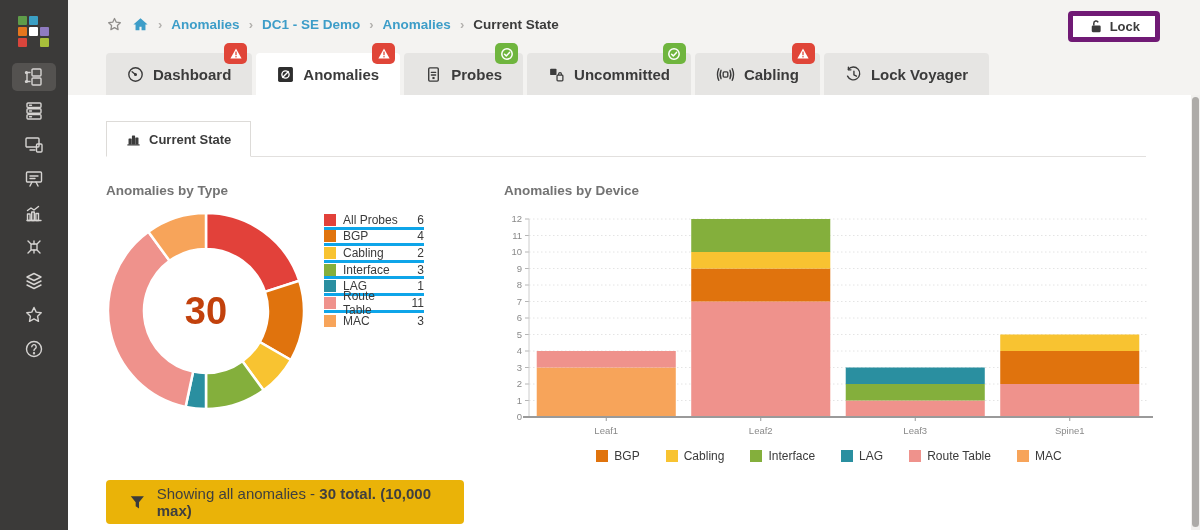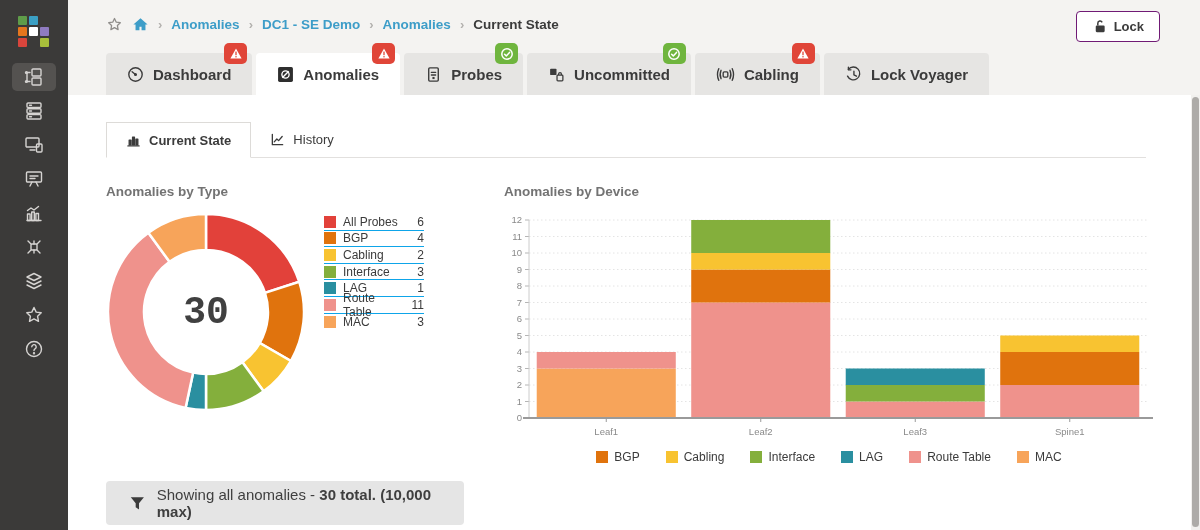--- a/index.html
+++ b/index.html
@@ -21,21 +21,21 @@
   .side-item svg { stroke:#d6d4d2; fill:none; stroke-width:1.4; stroke-linecap:round; stroke-linejoin:round; }
 
   
   .main { flex:1; display:flex; flex-direction:column; min-width:0; }
   .topbar { position:relative; height:95px; background:#f4f3f1; flex:0 0 95px; }
   .crumb-row { display:flex; align-items:center; gap:9px; padding:16px 0 0 38px; font-size:13.5px; }
   .crumb-link { color:#3d9dc8; font-weight:600; text-decoration:none; cursor:pointer; }
   .crumb-current { color:#3b3b3b; font-weight:700; }
   .sep { color:#b3b1ae; font-size:13px; font-weight:700; }
   .lock-btn { position:absolute; top:11px; right:40px; height:31px; padding:0 15px; background:#ffffff;
-    border:1px solid #701a75; border-radius:4px; display:flex; align-items:center; gap:7px;
+    border:5px solid #701a75; border-radius:4px; display:flex; align-items:center; gap:7px;
     font-family:inherit; font-size:13px; font-weight:700; color:#3b3b3b; cursor:pointer; }
 
   .tabs-row { position:absolute; bottom:0; left:38px; display:flex; align-items:flex-end; gap:4px; }
   .tab { position:relative; height:42px; padding:0 21px; background:#e6e5e3; border-radius:4px 4px 0 0;
     display:flex; align-items:center; gap:9px; font-size:15px; font-weight:700; color:#3b3b3b; cursor:pointer; white-space:nowrap; }
   .tab.active { background:#ffffff; }
   .tab.gap-before { margin-left:24px; }
   .tab .ticon { flex:0 0 auto; }
   .badge { position:absolute; top:-10px; right:5px; width:23px; height:21px; border-radius:5px;
     display:flex; align-items:center; justify-content:center; }
@@ -48,34 +48,34 @@
   .subtab { height:36px; padding:0 19px; display:flex; align-items:center; gap:8px; font-size:13px; color:#3b3b3b; cursor:pointer; }
   .subtab.active { border:1px solid #dddbd8; border-bottom:1px solid #ffffff; margin-bottom:-1px; background:#fff; font-weight:700; }
   .subtab svg { stroke:#3b3b3b; fill:none; stroke-width:1.4; stroke-linecap:round; stroke-linejoin:round; }
 
   .charts-row { display:flex; margin-top:26px; }
   .charts-row h3 { margin:0 0 13px 0; font-size:13.5px; font-weight:700; color:#737373; }
   .type-section { width:370px; flex:0 0 370px; }
   .donut-flex { display:flex; }
   .donut-holder { position:relative; width:200px; height:200px; }
   .donut-center { position:absolute; inset:0; display:flex; align-items:center; justify-content:center;
-    font-size:38px; font-weight:600; color:#404040; pointer-events:none;font-family:Liberation Mono, monospace; }
+    font-size:38px; font-weight:600; color:#c2410c; pointer-events:none; }
   .type-legend { list-style:none; margin:2px 0 0 18px; padding:0; width:100px; }
-  .type-legend li { display:flex; align-items:center; gap:7px; height:16.6px; font-size:12px; color:#3b3b3b; border-bottom:1px solid #0ea5e9; }
+  .type-legend li { display:flex; align-items:center; gap:7px; height:16.6px; font-size:12px; color:#3b3b3b; border-bottom:3px solid #0ea5e9; }
   .type-legend li:last-child { border-bottom:none; }
   .type-legend .swatch { width:12px; height:12px; flex:0 0 12px; }
   .type-legend .cnt { margin-left:auto; }
 
   .device-section { margin-left:28px; width:650px; }
   #barchart text { font-family:"Liberation Sans", sans-serif; }
   .bar-legend { display:flex; justify-content:center; gap:26px; margin-top:4px; font-size:12px; color:#3b3b3b; }
   .bar-legend .item { display:flex; align-items:center; gap:6px; }
   .bar-legend .swatch { width:12px; height:12px; }
 
-  .filter-bar { margin-top:17px; width:358px; height:44px; background:#e5e5e5; border-radius:4px;
+  .filter-bar { margin-top:17px; width:358px; height:44px; background:#eab308; border-radius:4px;
     display:flex; align-items:center; gap:12px; padding-left:24px; font-size:15px; color:#3f3f3f; }
   .filter-bar b { font-weight:700; }
 
   
   .vscroll { position:absolute; right:0; top:95px; width:9px; height:435px; background:#f1f0ee; }
   .vthumb { position:absolute; left:1px; top:2px; width:7px; height:430px; background:#adaba8; border-radius:4px; }
 </style>
 </head>
 <body>
 
@@ -278,27 +278,20 @@
     <main class="content">
       <div class="subtabs">
         <div class="subtab active">
           <svg width="15" height="15" viewBox="0 0 16 16">
               <path d="M2 13.8 h12" stroke="#3b3b3b" stroke-width="1.3"></path>
               <rect x="3.4" y="7.5" width="2" height="5" fill="#3b3b3b"></rect>
               <rect x="7" y="4.5" width="2" height="8" fill="#3b3b3b"></rect>
               <rect x="10.6" y="6.5" width="2" height="6" fill="#3b3b3b"></rect>
             </svg>
           <span>Current State</span>
-        </div>
-        <div class="subtab">
-          <svg width="15" height="15" viewBox="0 0 16 16">
-              <path d="M2.5 2.5 V13.5 H13.5"></path>
-              <path d="M4.5 10.5 L7.3 7.5 9.2 9.2 13 4.8"></path>
-            </svg>
-          <span>History</span>
         </div>
       </div>
 
       <div class="charts-row">
         <section class="type-section">
           <h3>Anomalies by Type</h3>
           <div class="donut-flex">
             <div class="donut-holder">
               <svg id="donut" width="200" height="200" viewBox="0 0 200 200">
                   <path d="M100 2 A98 98 0 0 1 193.20353859692506 69.71633455125516 L158.96550401029953 80.84094634875326 A62 62 0 0 0 100 38 Z" fill="#e2413a" stroke="#ffffff" stroke-width="2.5"></path>

